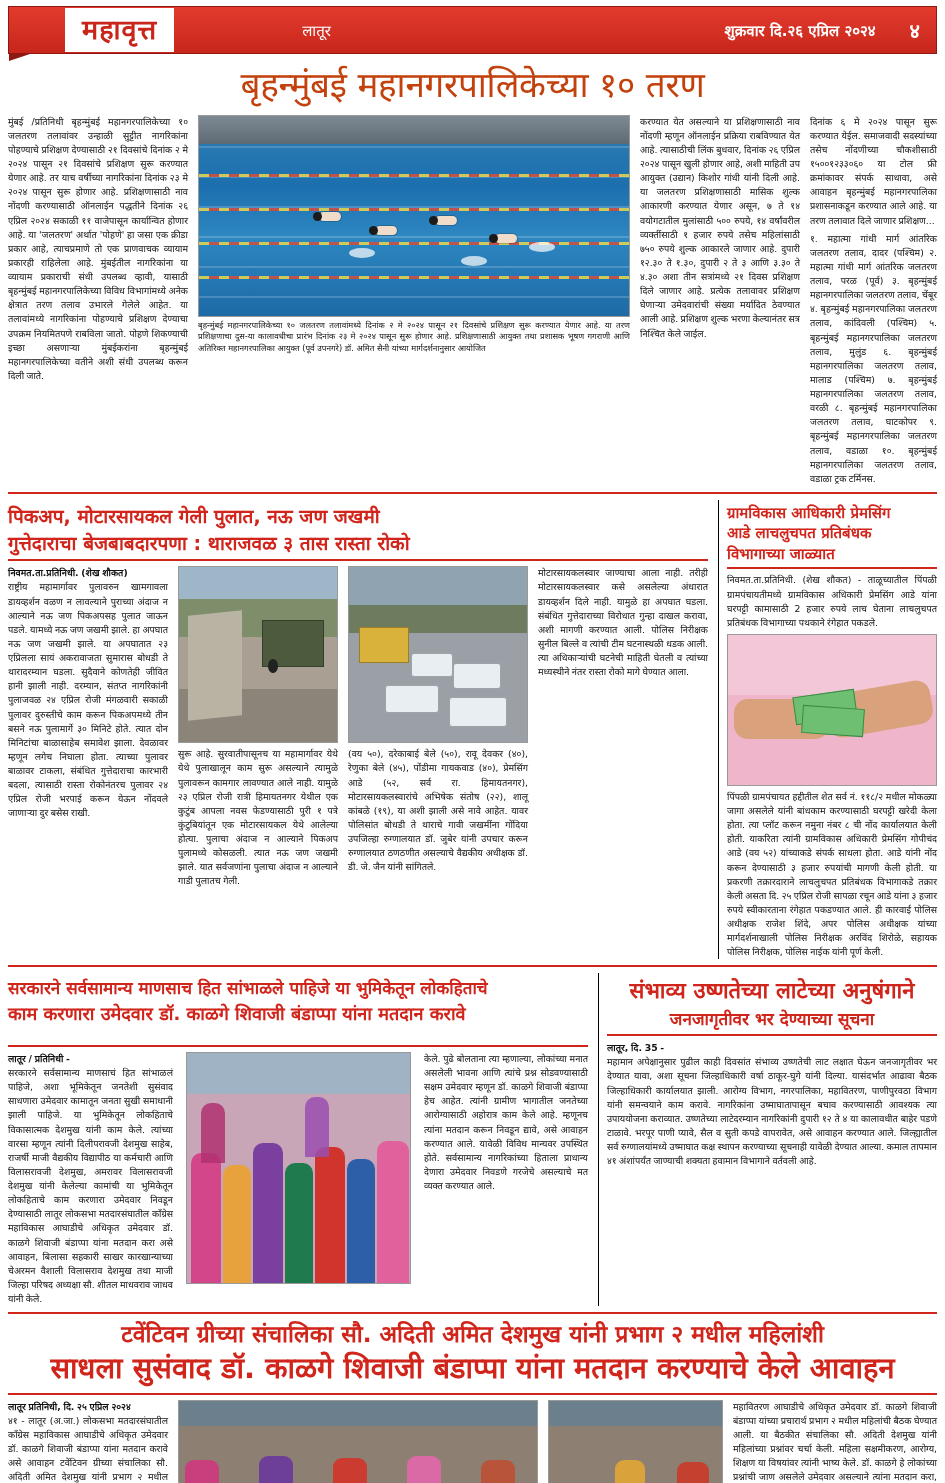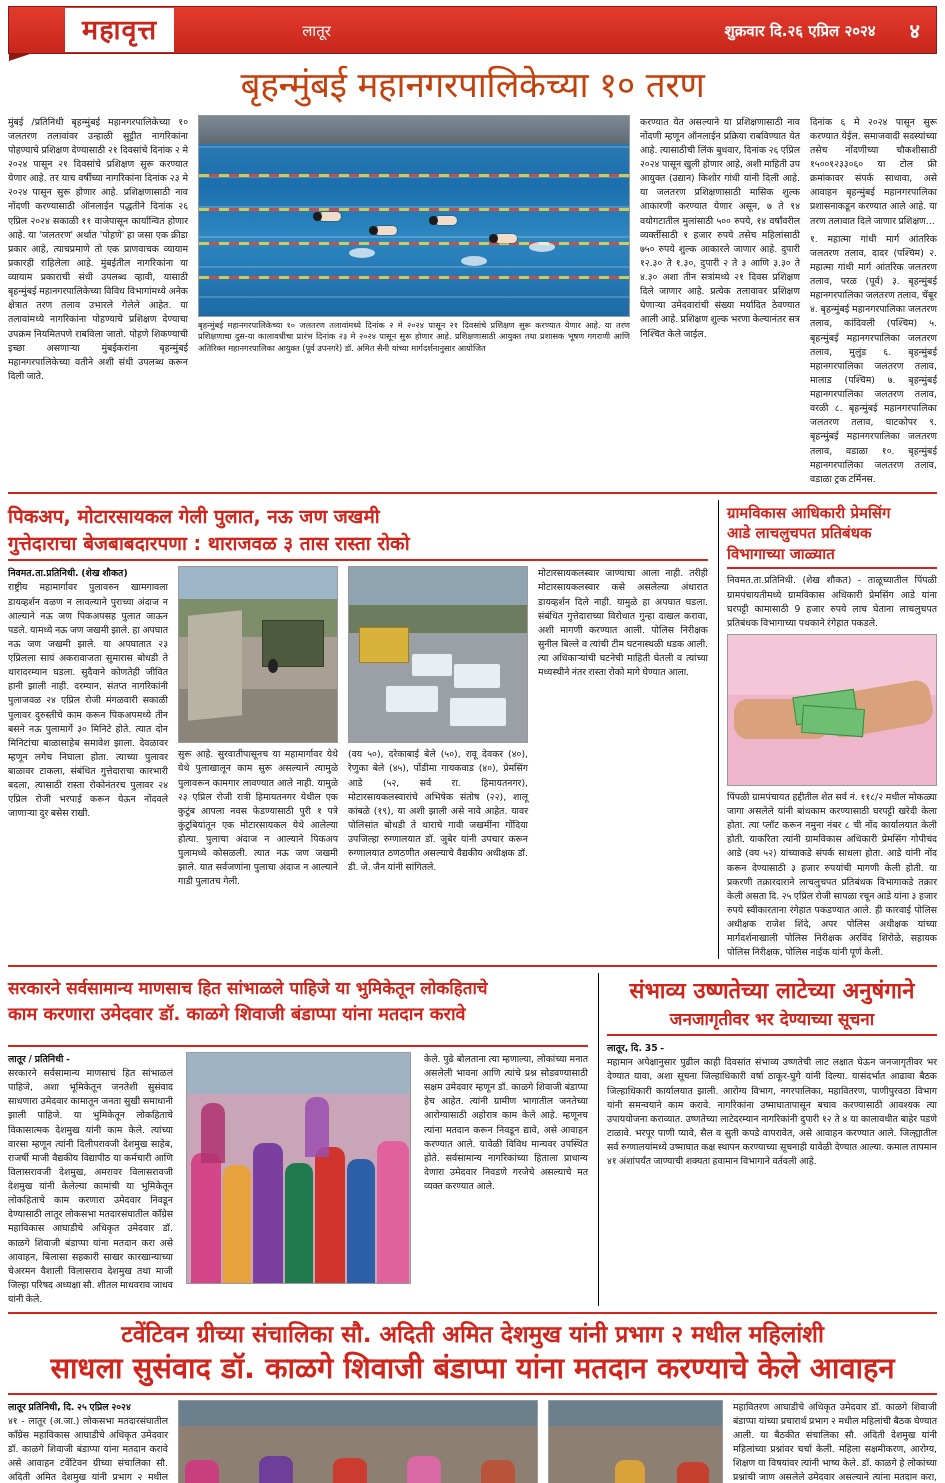--- a/index.html
+++ b/index.html
@@ -265,21 +265,21 @@
         <div class="col" style="flex:1;">
           <div class="body-text">मोटारसायकलस्वार जाण्याचा आला नाही. तरीही मोटारसायकलस्वार कसे असलेल्या अंधारात डायव्हर्शन दिले नाही. यामुळे हा अपघात घडला. संबंधित गुत्तेदाराच्या विरोधात गुन्हा दाखल करावा, अशी मागणी करण्यात आली. पोलिस निरीक्षक सुनील बिल्ले व त्यांची टीम घटनास्थळी धडक आली. त्या अधिकाऱ्यांची घटनेची माहिती घेतली व त्यांच्या मध्यस्थीने नंतर रास्ता रोको मागे घेण्यात आला.</div>
         </div>
       </div>
     </div>
 
     <div class="col vrule" style="flex:1;padding-left:8px;">
       <div class="sec-head small">ग्रामविकास आधिकारी प्रेमसिंग</div>
       <div class="sec-head small" style="margin-top:-3px;">आडे लाचलुचपत प्रतिबंधक</div>
       <div class="sec-head small underline-red" style="margin-top:-3px;padding-bottom:3px;">विभागाच्या जाळ्यात</div>
-      <div class="body-text" style="margin-top:4px;">निवमत.ता.प्रतिनिधी. (शेख शौकत) - ताळूच्यातील पिंपळी ग्रामपंचायतीमध्ये ग्रामविकास अधिकारी प्रेमसिंग आडे यांना घरपट्टी कामासाठी 9 हजार रुपये लाच घेताना लाचलुचपत प्रतिबंधक विभागाच्या पथकाने रंगेहात पकडले.</div>
+      <div class="body-text" style="margin-top:4px;">निवमत.ता.प्रतिनिधी. (शेख शौकत) - ताळूच्यातील पिंपळी ग्रामपंचायतीमध्ये ग्रामविकास अधिकारी प्रेमसिंग आडे यांना घरपट्टी कामासाठी 2 हजार रुपये लाच घेताना लाचलुचपत प्रतिबंधक विभागाच्या पथकाने रंगेहात पकडले.</div>
       <div class="photo ph-money" style="margin-top:4px;">
         <div class="hand" style="left:6px;top:64px;width:95px;height:40px;"></div>
         <div class="hand" style="right:4px;top:52px;width:105px;height:44px;transform:rotate(-10deg);"></div>
         <div class="note" style="left:66px;top:58px;width:60px;height:26px;transform:rotate(-8deg);"></div>
         <div class="note" style="left:74px;top:72px;width:60px;height:26px;transform:rotate(4deg);"></div>
       </div>
       <div class="body-text" style="margin-top:4px;">पिंपळी ग्रामपंचायत हद्दीतील शेत सर्व नं. ११८/२ मधील मोकळ्या जागा असलेले यांनी बांधकाम करण्यासाठी घरपट्टी खरेदी केला होता. त्या प्लॉट करून नमुना नंबर ८ ची नोंद कार्यालयात केली होती. याकरिता त्यांनी ग्रामविकास अधिकारी प्रेमसिंग गोपीचंद आडे (वय ५२) यांच्याकडे संपर्क साधला होता. आडे यांनी नोंद करून देण्यासाठी ३ हजार रुपयांची मागणी केली होती. या प्रकरणी तक्रारदाराने लाचलुचपत प्रतिबंधक विभागाकडे तक्रार केली असता दि. २५ एप्रिल रोजी सापळा रचून आडे यांना ३ हजार रुपये स्वीकारताना रंगेहात पकडण्यात आले. ही कारवाई पोलिस अधीक्षक राजेश शिंदे, अपर पोलिस अधीक्षक यांच्या मार्गदर्शनाखाली पोलिस निरीक्षक अरविंद शिरोळे, सहायक पोलिस निरीक्षक, पोलिस नाईक यांनी पूर्ण केली.</div>
     </div>
   </div>
 

